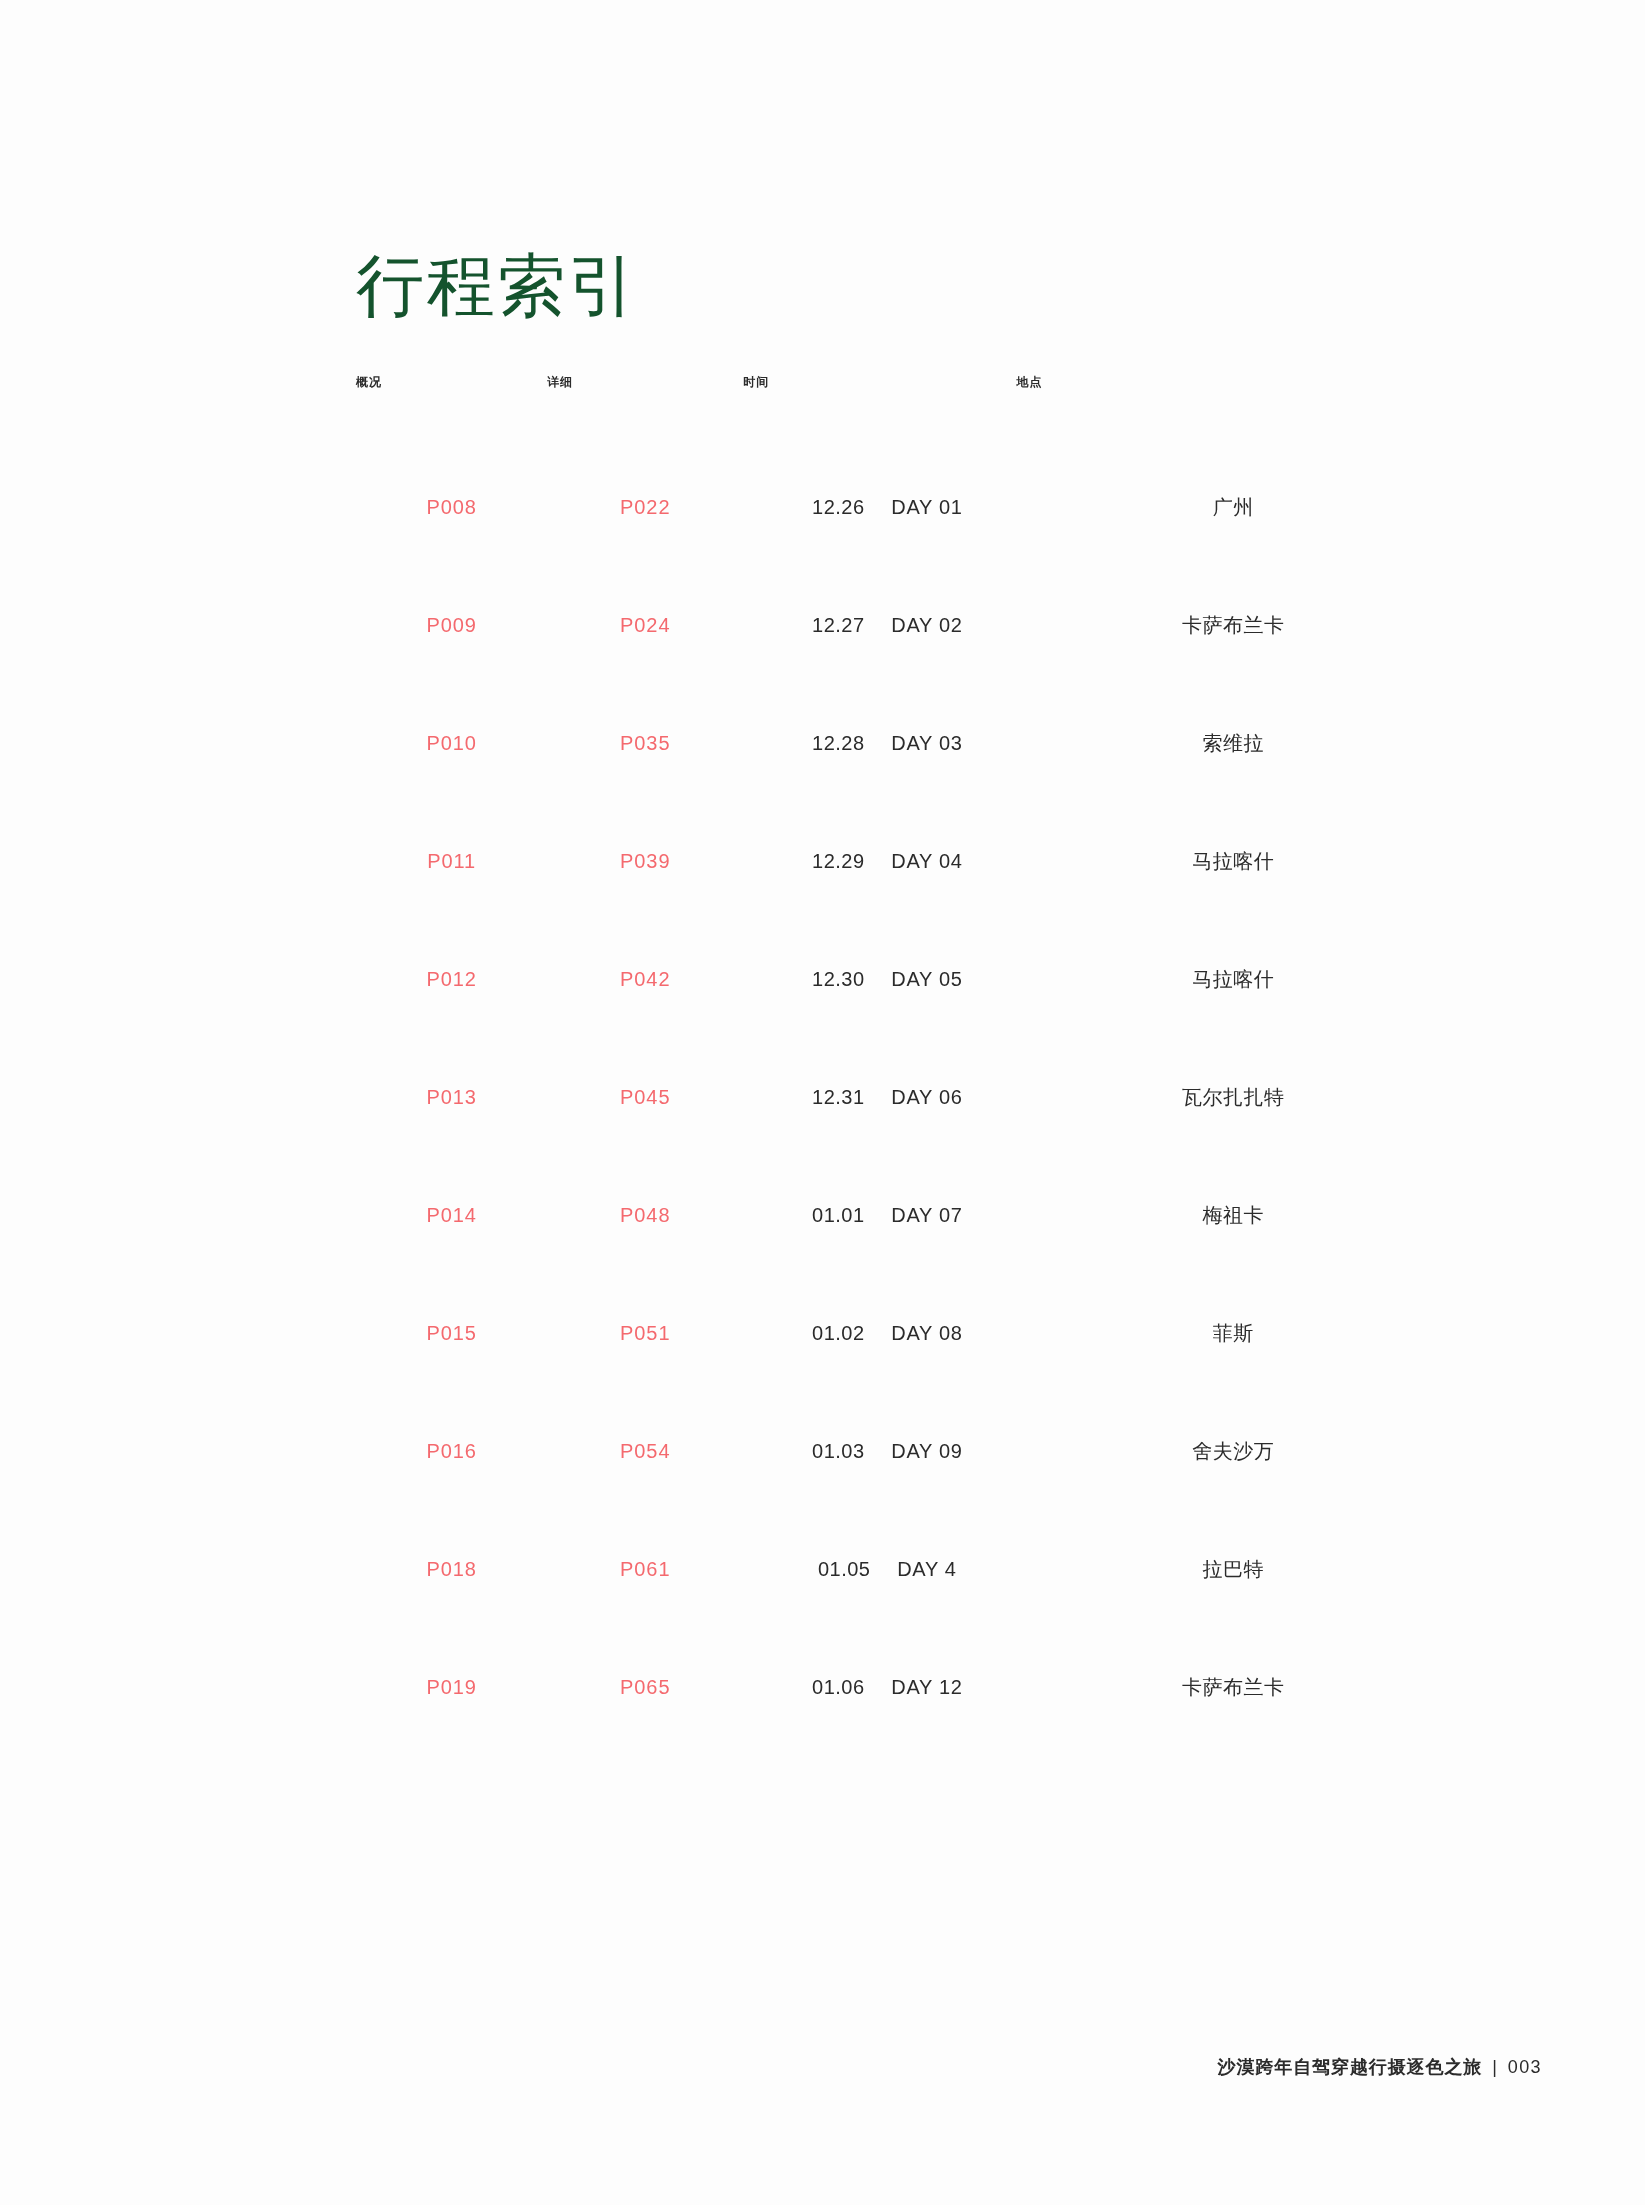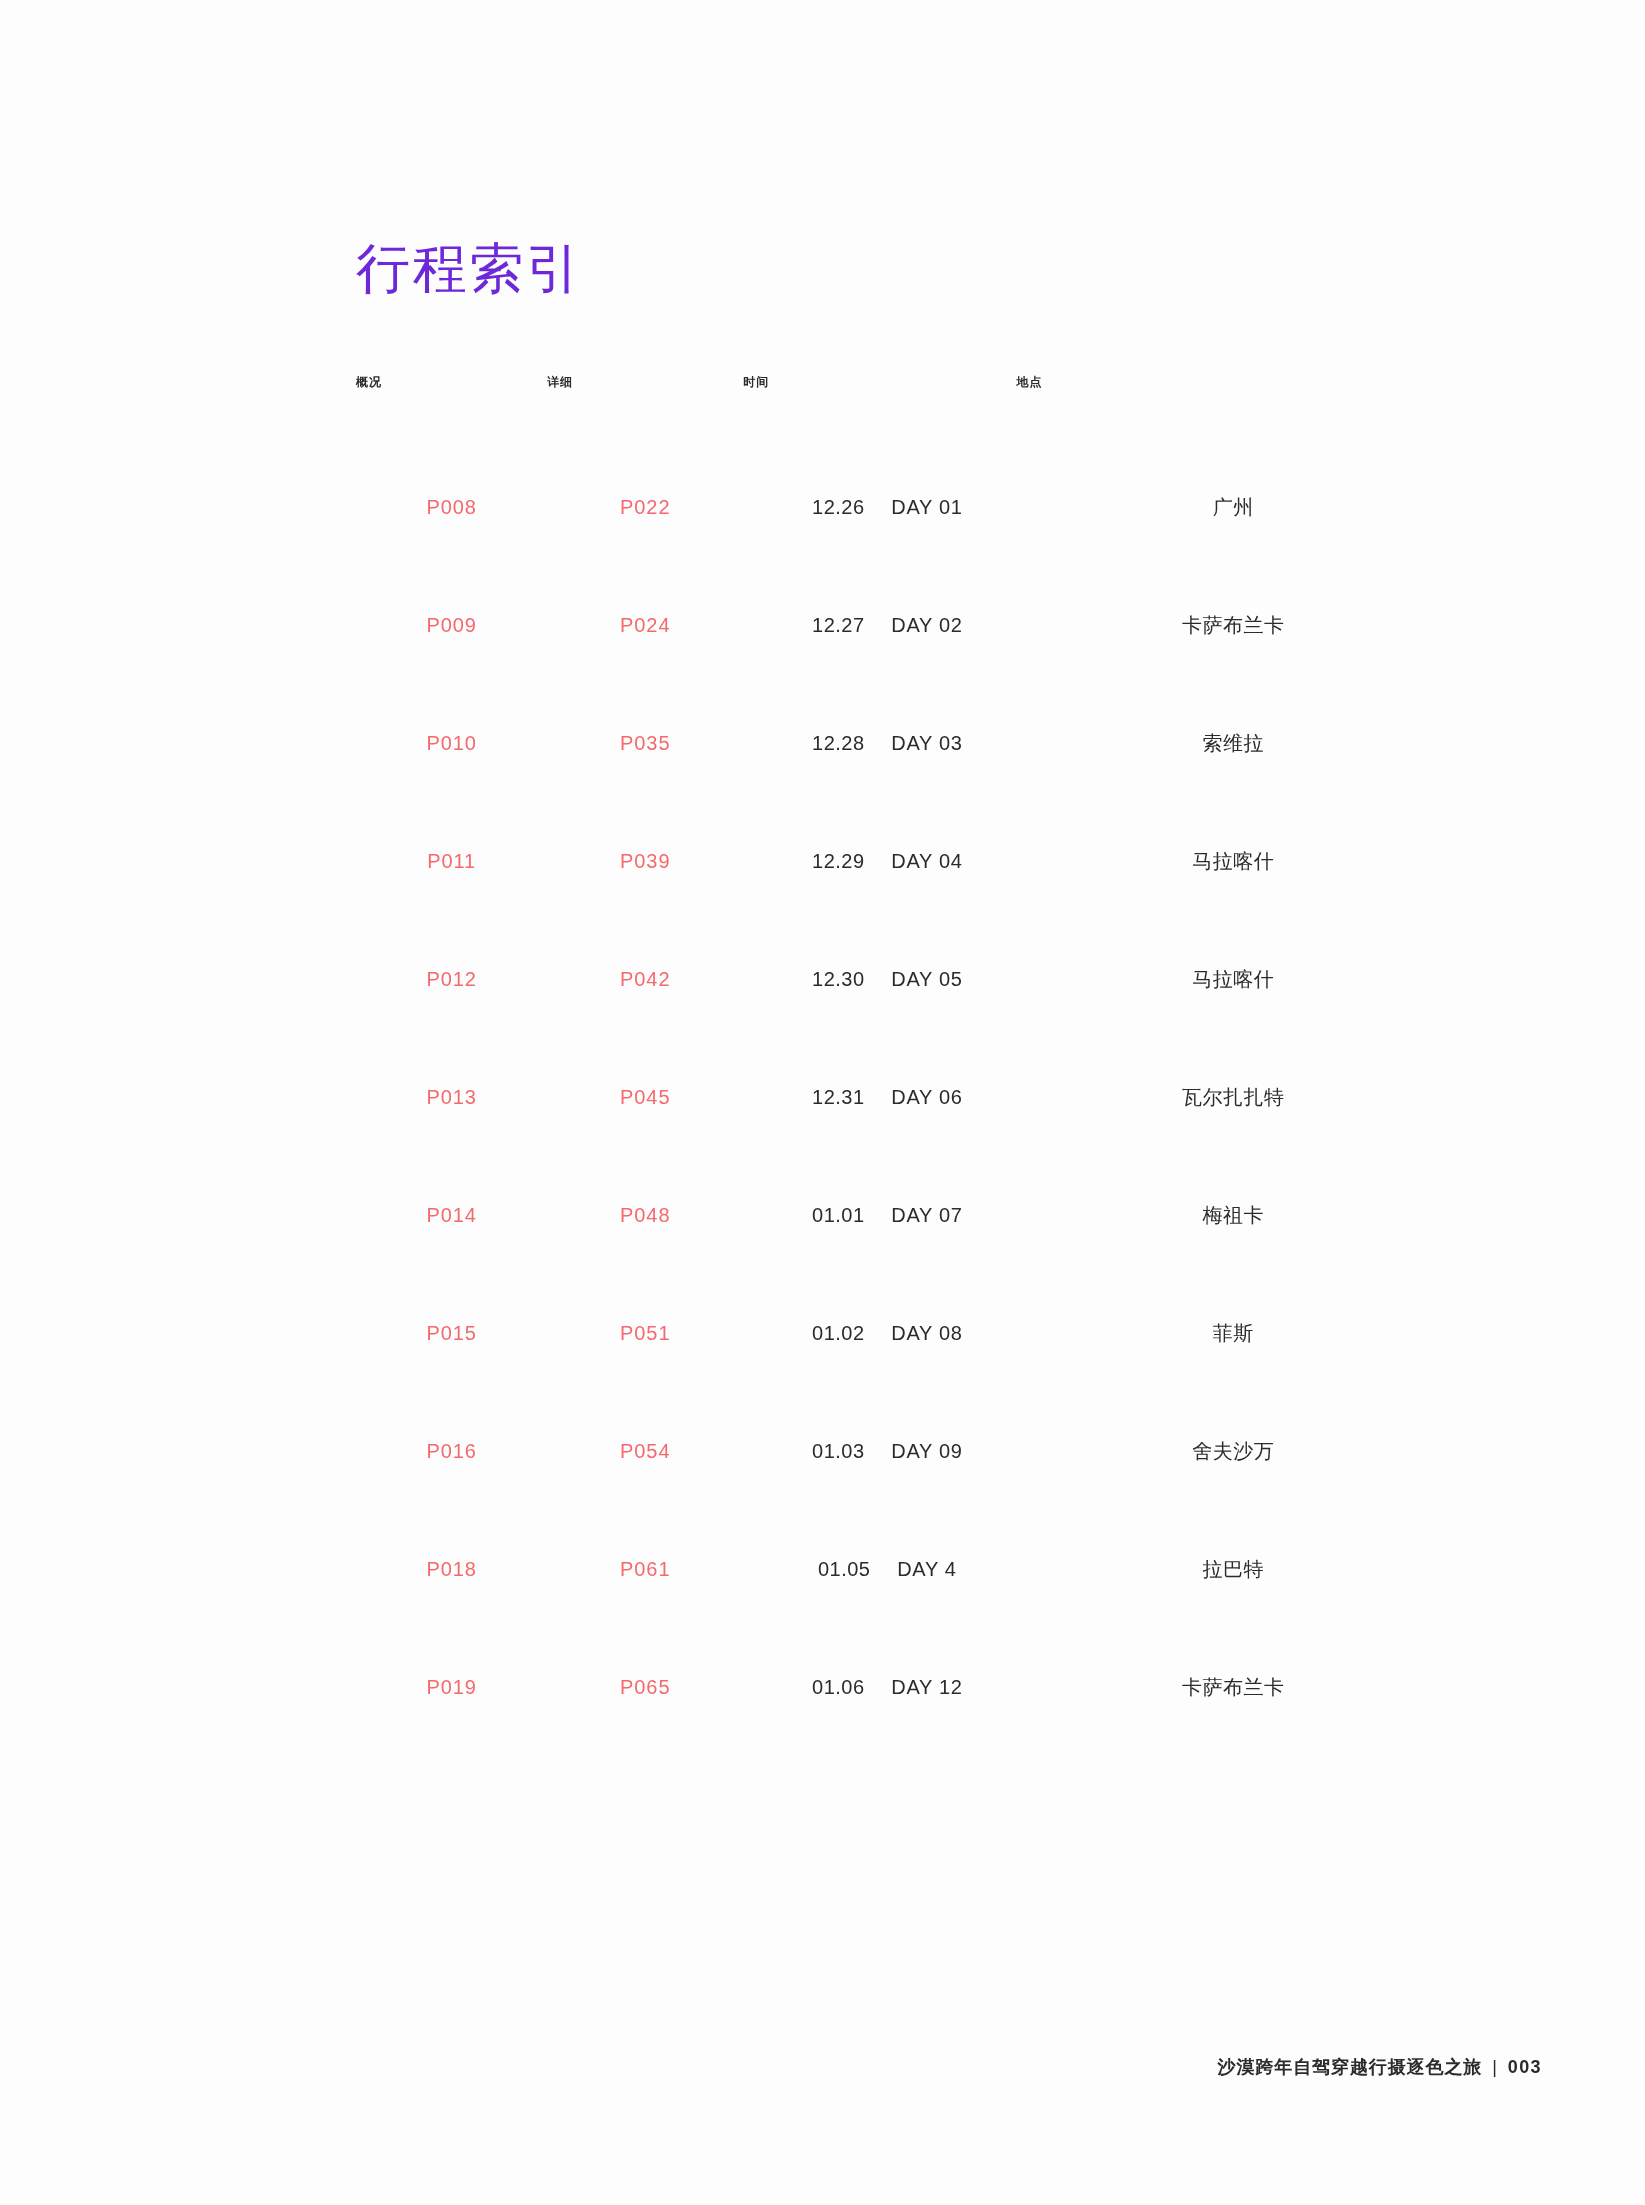--- a/index.html
+++ b/index.html
@@ -26,24 +26,24 @@
     position: absolute;
     left: 356px;
     top: 0;
     width: 1185px;
   }
 
   .page-title {
     position: absolute;
     left: 0;
     top: 205px;
-    font-size: 54px;
+    font-size: 68px;
     line-height: 1;
     letter-spacing: 2.7px;
-    color: #6d28d9;
+    color: #14532d;
     font-weight: 400;
     white-space: nowrap;
   }
 
   .index-table {
     position: absolute;
     left: 0;
     top: 374px;
     width: 1094px;
     border-collapse: collapse;
@@ -109,21 +109,21 @@
     font-weight: 700;
   }
   .footer .sep {
     display: inline-block;
     margin: 0 10px;
     color: #2b2b2b;
     font-weight: 400;
   }
   .footer .pnum {
     letter-spacing: 1.4px;
-    font-weight: 700;
+    font-weight: 400;
   }
 </style>
 </head>
 <body>
 
 <div class="page">
   <div class="content">
 
     <h1 class="page-title">行程索引</h1>
 

